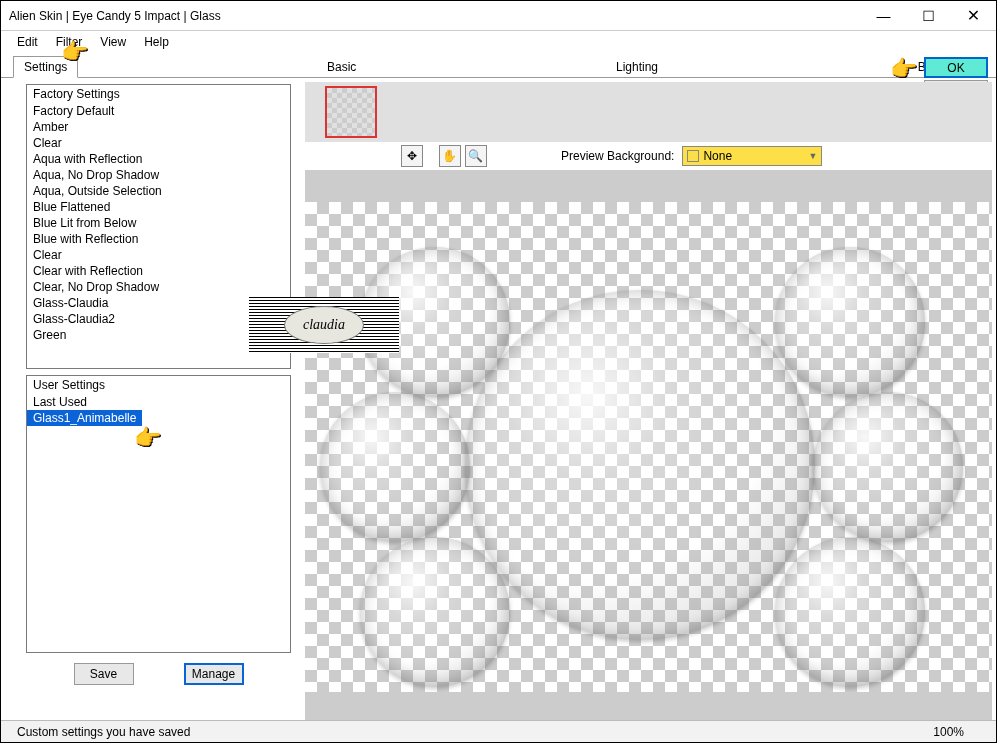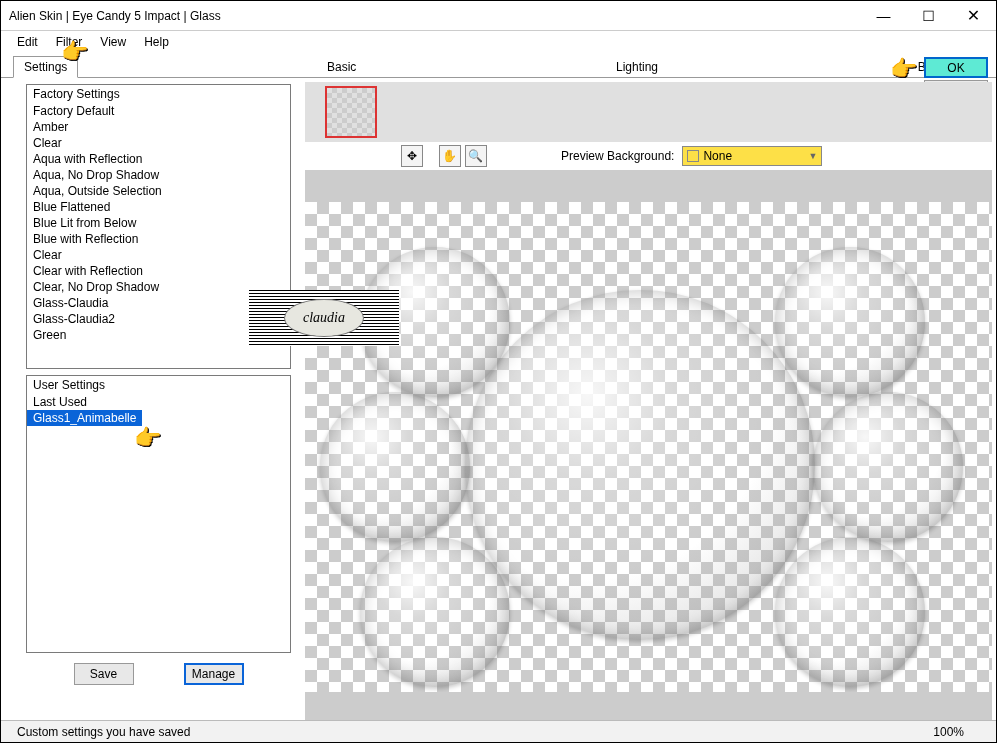--- a/index.html
+++ b/index.html
@@ -63,21 +63,21 @@
 .cancel-btn { width: 64px; height: 21px; border: 1px solid #999; background: #eaeaea; display: flex; align-items: center; justify-content: center; }
 
 
 .status { position: absolute; bottom: 0; left: 0; right: 0; height: 22px; border-top: 1px solid #bbb; display: flex; align-items: center; padding: 0 16px; background: #f2f2f2; }
 .zoom { margin-left: auto; margin-right: 16px; }
 
 
 .hand { position: absolute; font-size: 22px; pointer-events: none; text-shadow: 1px 1px 0 #000; z-index: 50; }
 
 
-.watermark { position: absolute; left: 248px; top: 289px; width: 150px; height: 56px; background: repeating-linear-gradient(#000 0 1px, #fff 1px 3px); display:flex; align-items:center; justify-content:center; z-index:40; }
+.watermark { position: absolute; left: 248px; top: 296px; width: 150px; height: 56px; background: repeating-linear-gradient(#000 0 1px, #fff 1px 3px); display:flex; align-items:center; justify-content:center; z-index:40; }
 .watermark .inner { background: #e7e7e0; border: 1px solid #777; border-radius: 50%; width:80px; height:38px; display:flex; align-items:center; justify-content:center; font-style: italic; font-family: cursive; font-size: 14px; }
 
 
 .listbox::-webkit-scrollbar { width: 16px; }
 .listbox::-webkit-scrollbar-track { background: #efefef; }
 .listbox::-webkit-scrollbar-thumb { background: #c8c8c8; border: 1px solid #aaa; }
 </style>
 </head>
 <body>
 

